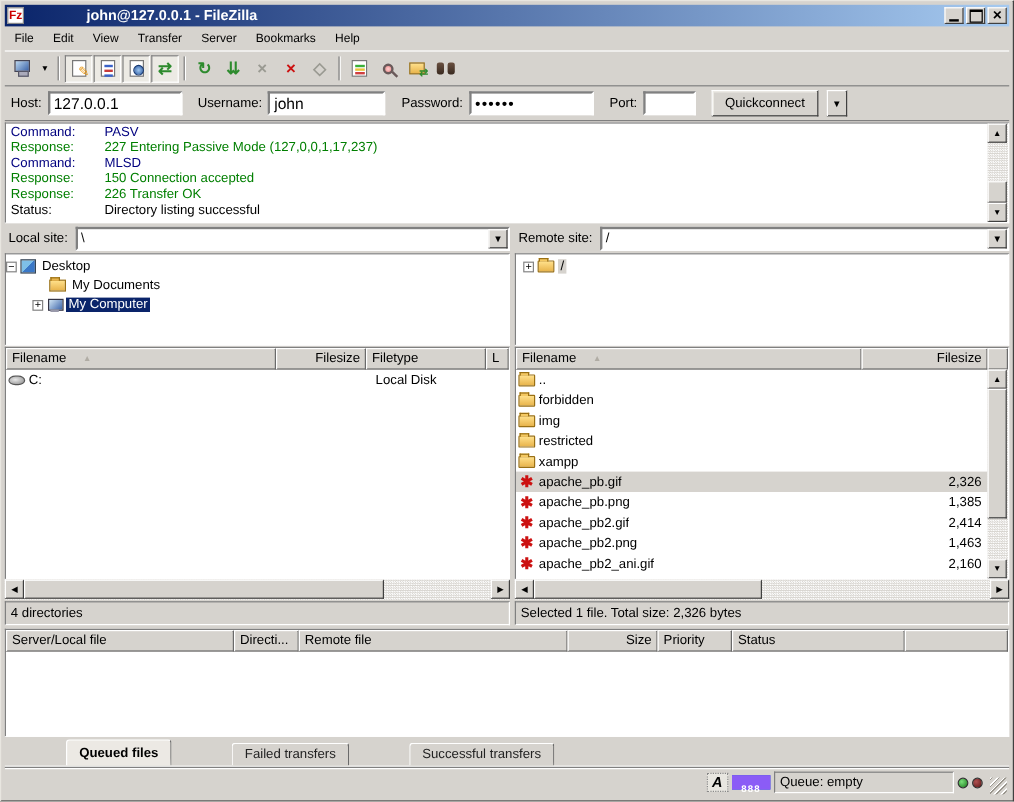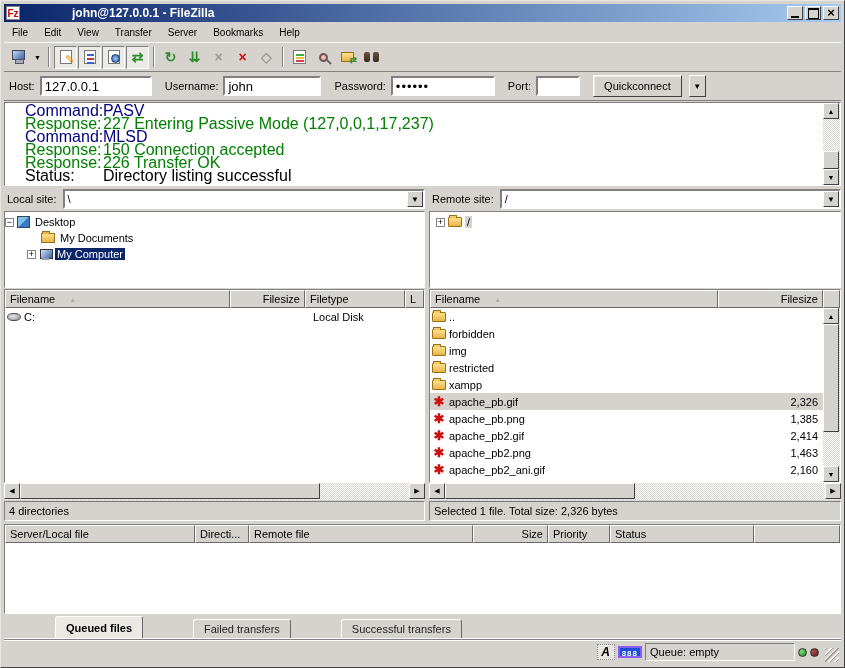--- a/index.html
+++ b/index.html
@@ -84,21 +84,21 @@
     box-shadow:inset 1px 1px 0 #eceae4; }
   .qc-dd { width:17px; height:22px; background:#d6d3ce; margin-left:2px;
     border:1px solid; border-color:#ffffff #404040 #404040 #ffffff;
     display:flex; align-items:center; justify-content:center; }
   .qc-dd::after { content:"▼"; font-size:8px; }
 
   
   .logpane { height:84px; flex:0 0 84px; background:#fff; margin-top:1px;
     border:1px solid; border-color:#808080 #ffffff #ffffff #808080;
     display:flex; overflow:hidden; }
-  .log-lines { flex:1; font-size:16px; line-height:13px; padding:1px 20px; overflow:hidden; }
+  .log-lines { flex:1; font-size:11px; line-height:13px; padding:1px 4px; overflow:hidden; }
   .log-line { display:flex; white-space:nowrap; }
   .log-label { width:78px; flex:0 0 78px; }
   .lt-command { color:#00007f; }
   .lt-response { color:#007f00; }
   .lt-status { color:#000; }
 
   
   .vscroll { width:17px; flex:0 0 17px; display:flex; flex-direction:column;
     background:repeating-conic-gradient(#ffffff 0% 25%, #d6d3ce 0% 50%) 0 0/2px 2px; }
   .hscroll { height:17px; flex:0 0 17px; display:flex;
@@ -215,21 +215,21 @@
   .tab.active { font-weight:bold; background:#ece9e4; height:22px; color:#000; }
 
   
   .statusbar { height:25px; flex:0 0 25px; display:flex; align-items:center;
     border-top:1px solid #808080; box-shadow:0 1px 0 #fff inset; padding:2px 2px 2px 4px; gap:3px;
     font-size:11px; }
   .sb-spacer { flex:1; }
   .sb-ascii { width:18px; height:16px; display:flex; align-items:center; justify-content:center;
     font-weight:bold; font-style:italic; font-size:12px; border:1px dotted #888; background:#e8e6e0; }
   .sb-badge { height:12px; padding:0 2px; background:#1d4ed8; color:#fff; font-size:8px;
-    font-weight:bold; line-height:12px; border:2px solid #8b5cf6; letter-spacing:1px; }
+    font-weight:bold; line-height:12px; border:6px solid #8b5cf6; letter-spacing:1px; }
   .sb-queue { width:150px; height:18px; display:flex; align-items:center; padding:0 4px;
     border:1px solid; border-color:#808080 #ffffff #ffffff #808080; }
   .led { width:9px; height:9px; border-radius:50%; border:1px solid #333; }
   .led-green { background:radial-gradient(circle at 35% 35%, #7ae07a, #1d7a1d); }
   .led-red { background:radial-gradient(circle at 35% 35%, #b05050, #5a1616); }
   .grip { width:14px; height:14px; margin-left:3px; align-self:flex-end;
     background:repeating-linear-gradient(135deg,#fff 0 1px,#9a968e 1px 2px,transparent 2px 4px); }
 </style>
 </head>
 <body>

